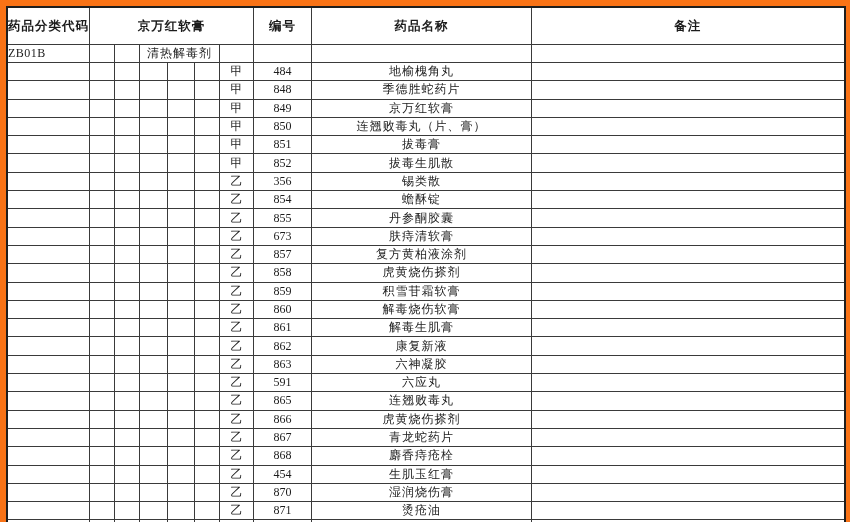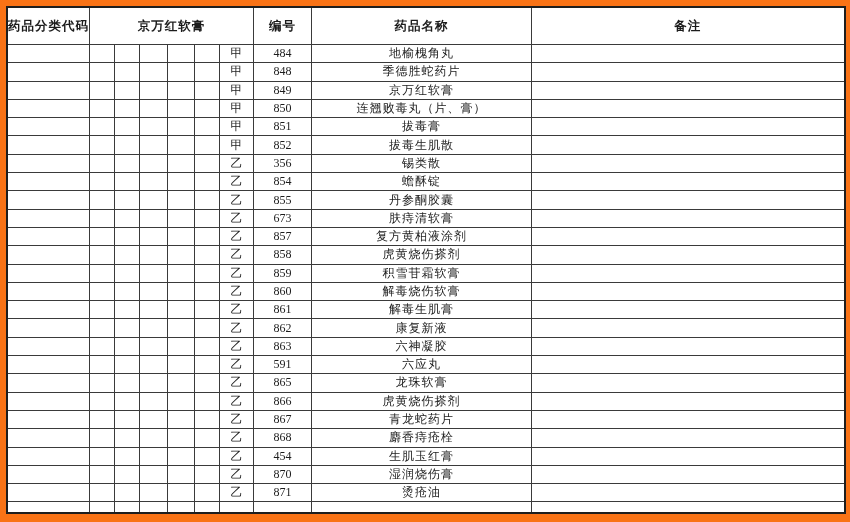--- a/index.html
+++ b/index.html
@@ -70,20 +70,30 @@
     <thead>
       <tr>
         <th>药品分类代码</th>
         <th colspan="6">京万红软膏</th>
         <th>编号</th>
         <th>药品名称</th>
         <th>备注</th>
       </tr>
     </thead>
     <tbody id="rows-body">
+      <tr class="cat-row">
+        <td class="code-cell">ZB01B</td>
+        <td></td>
+        <td></td>
+        <td colspan="3" class="cat-cell">清热解毒剂</td>
+        <td></td>
+        <td></td>
+        <td></td>
+        <td></td>
+      </tr>
     <tr class="data-row">
       <td></td>
       <td></td>
       <td></td>
       <td></td>
       <td></td>
       <td></td>
       <td class="t-center">甲</td>
       <td class="t-center">484</td>
       <td class="name-cell">地榆槐角丸</td>
@@ -295,21 +305,21 @@
     </tr>
         <tr class="data-row">
       <td></td>
       <td></td>
       <td></td>
       <td></td>
       <td></td>
       <td></td>
       <td class="t-center">乙</td>
       <td class="t-center">865</td>
-      <td class="name-cell">龙珠软膏</td>
+      <td class="name-cell">连翘败毒丸</td>
       <td></td>
     </tr>
         <tr class="data-row">
       <td></td>
       <td></td>
       <td></td>
       <td></td>
       <td></td>
       <td></td>
       <td class="t-center">乙</td>

